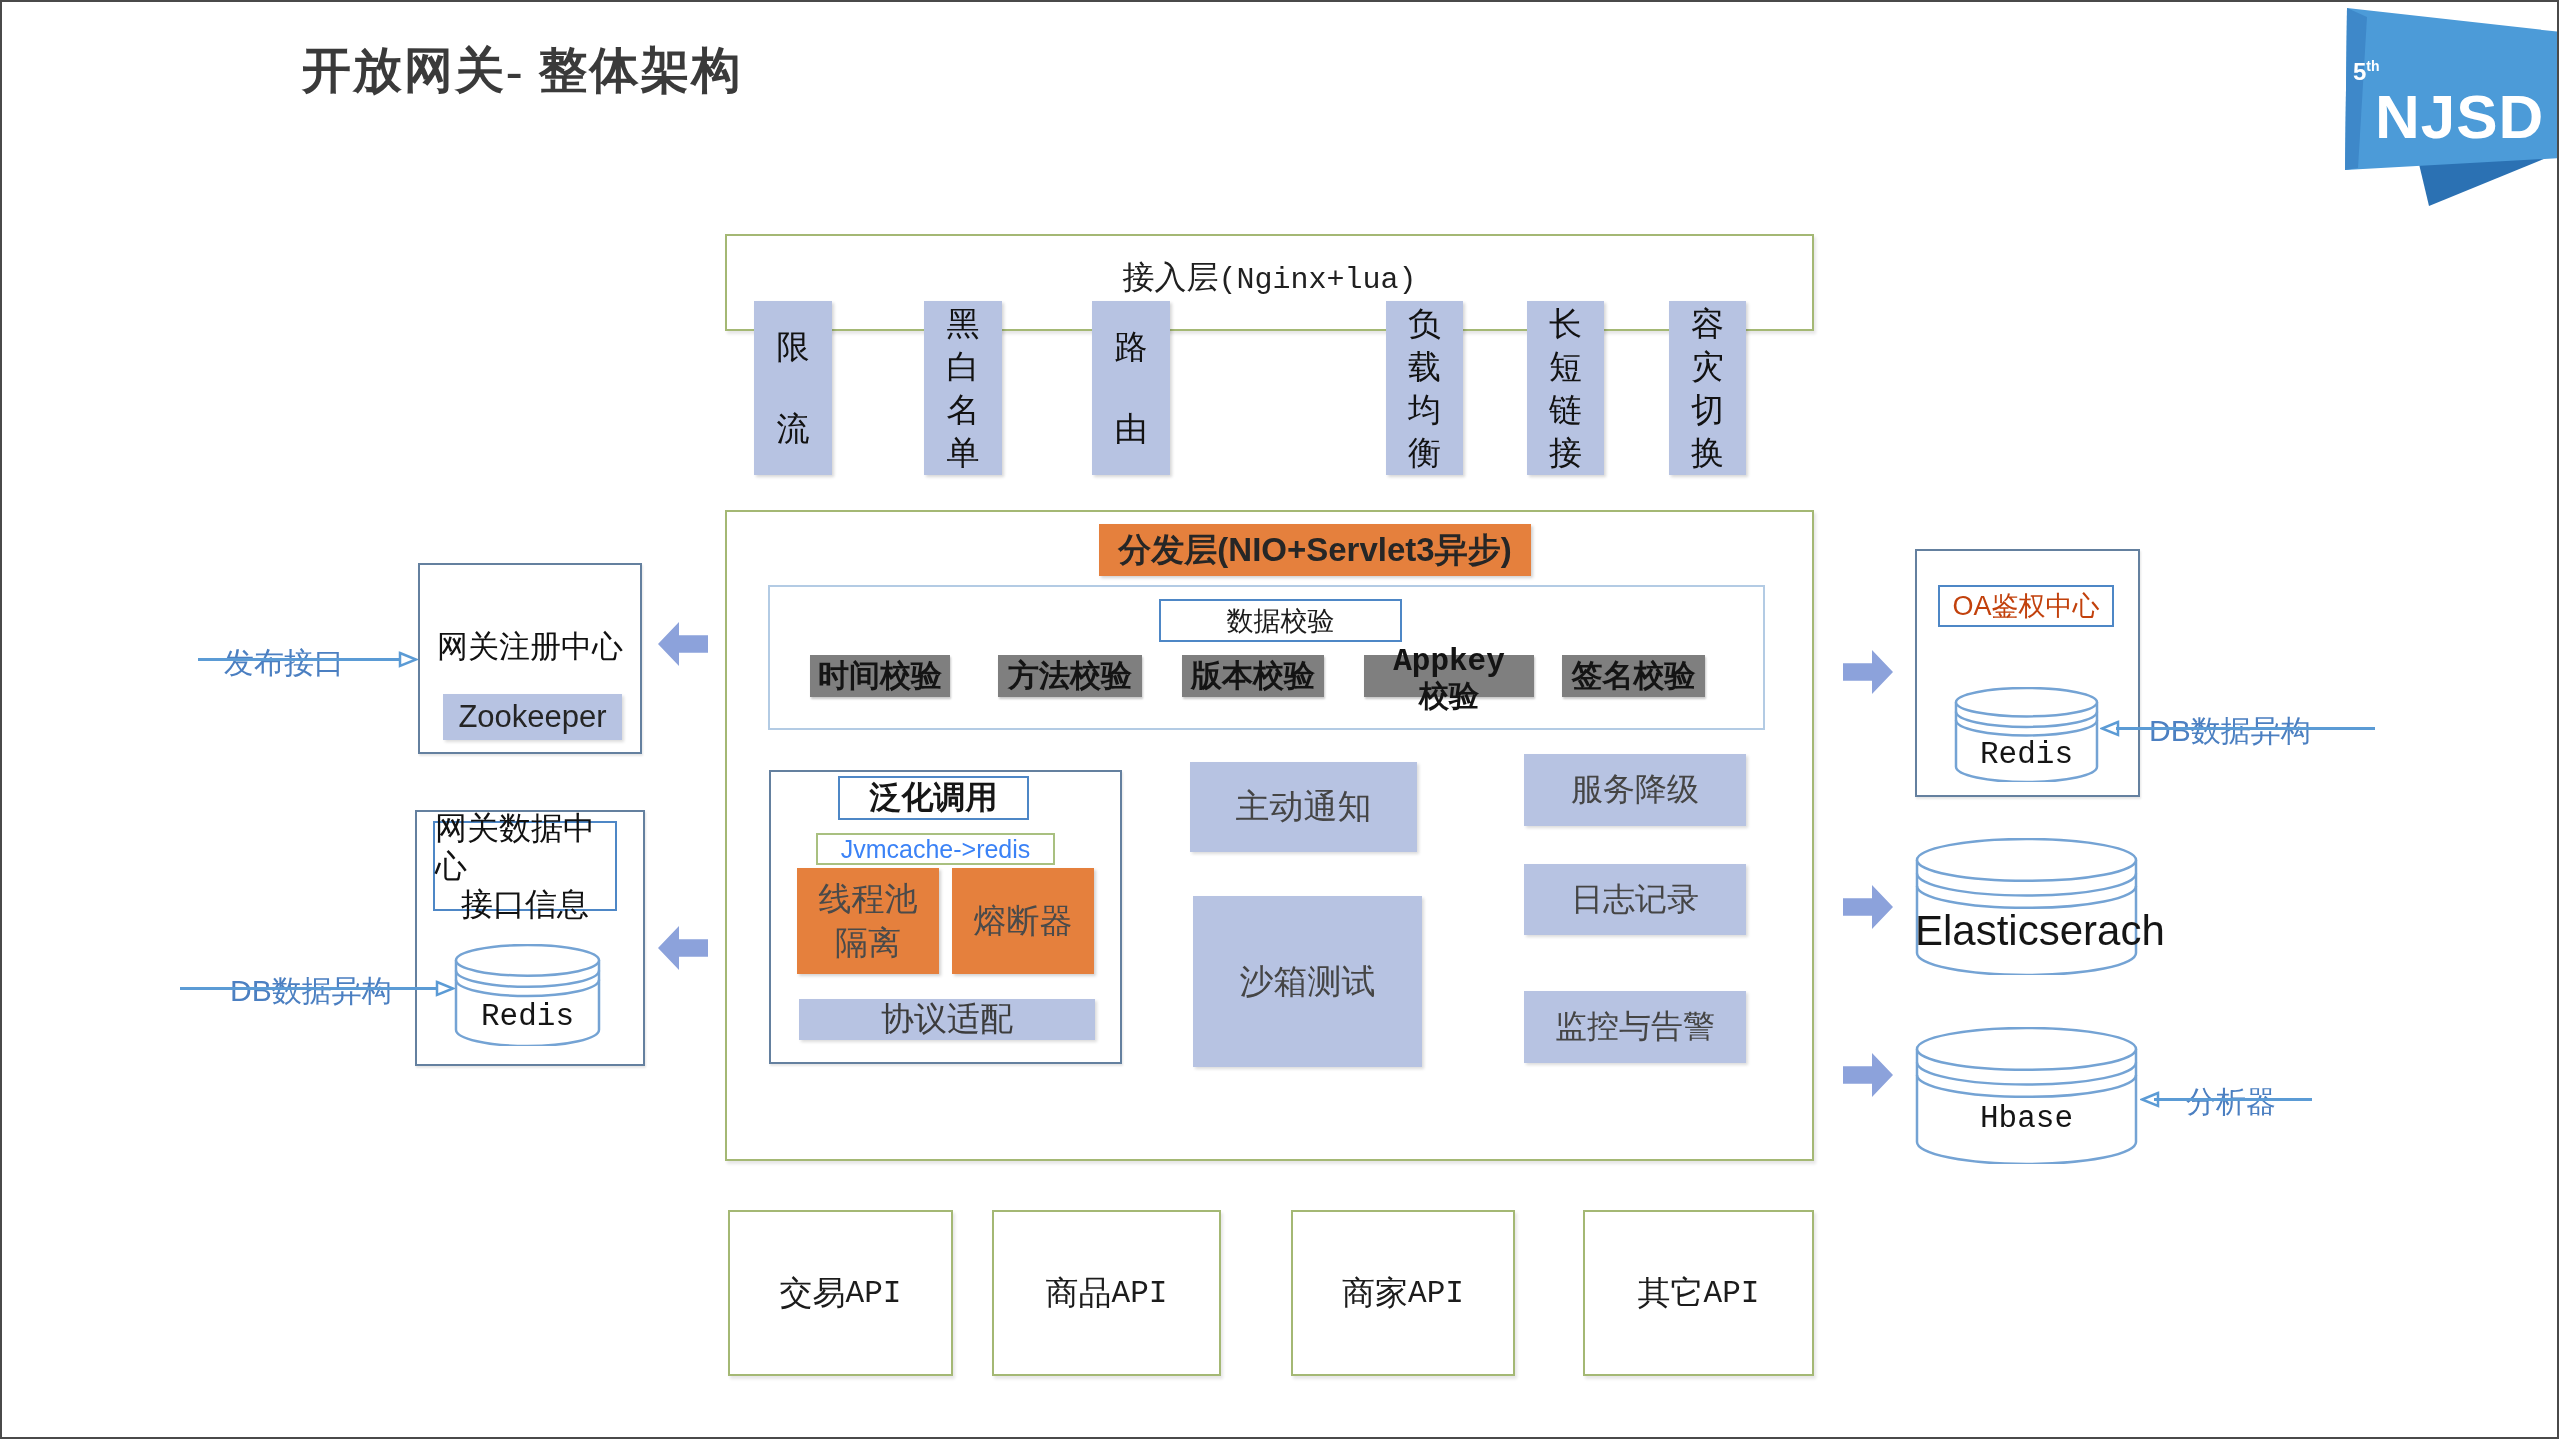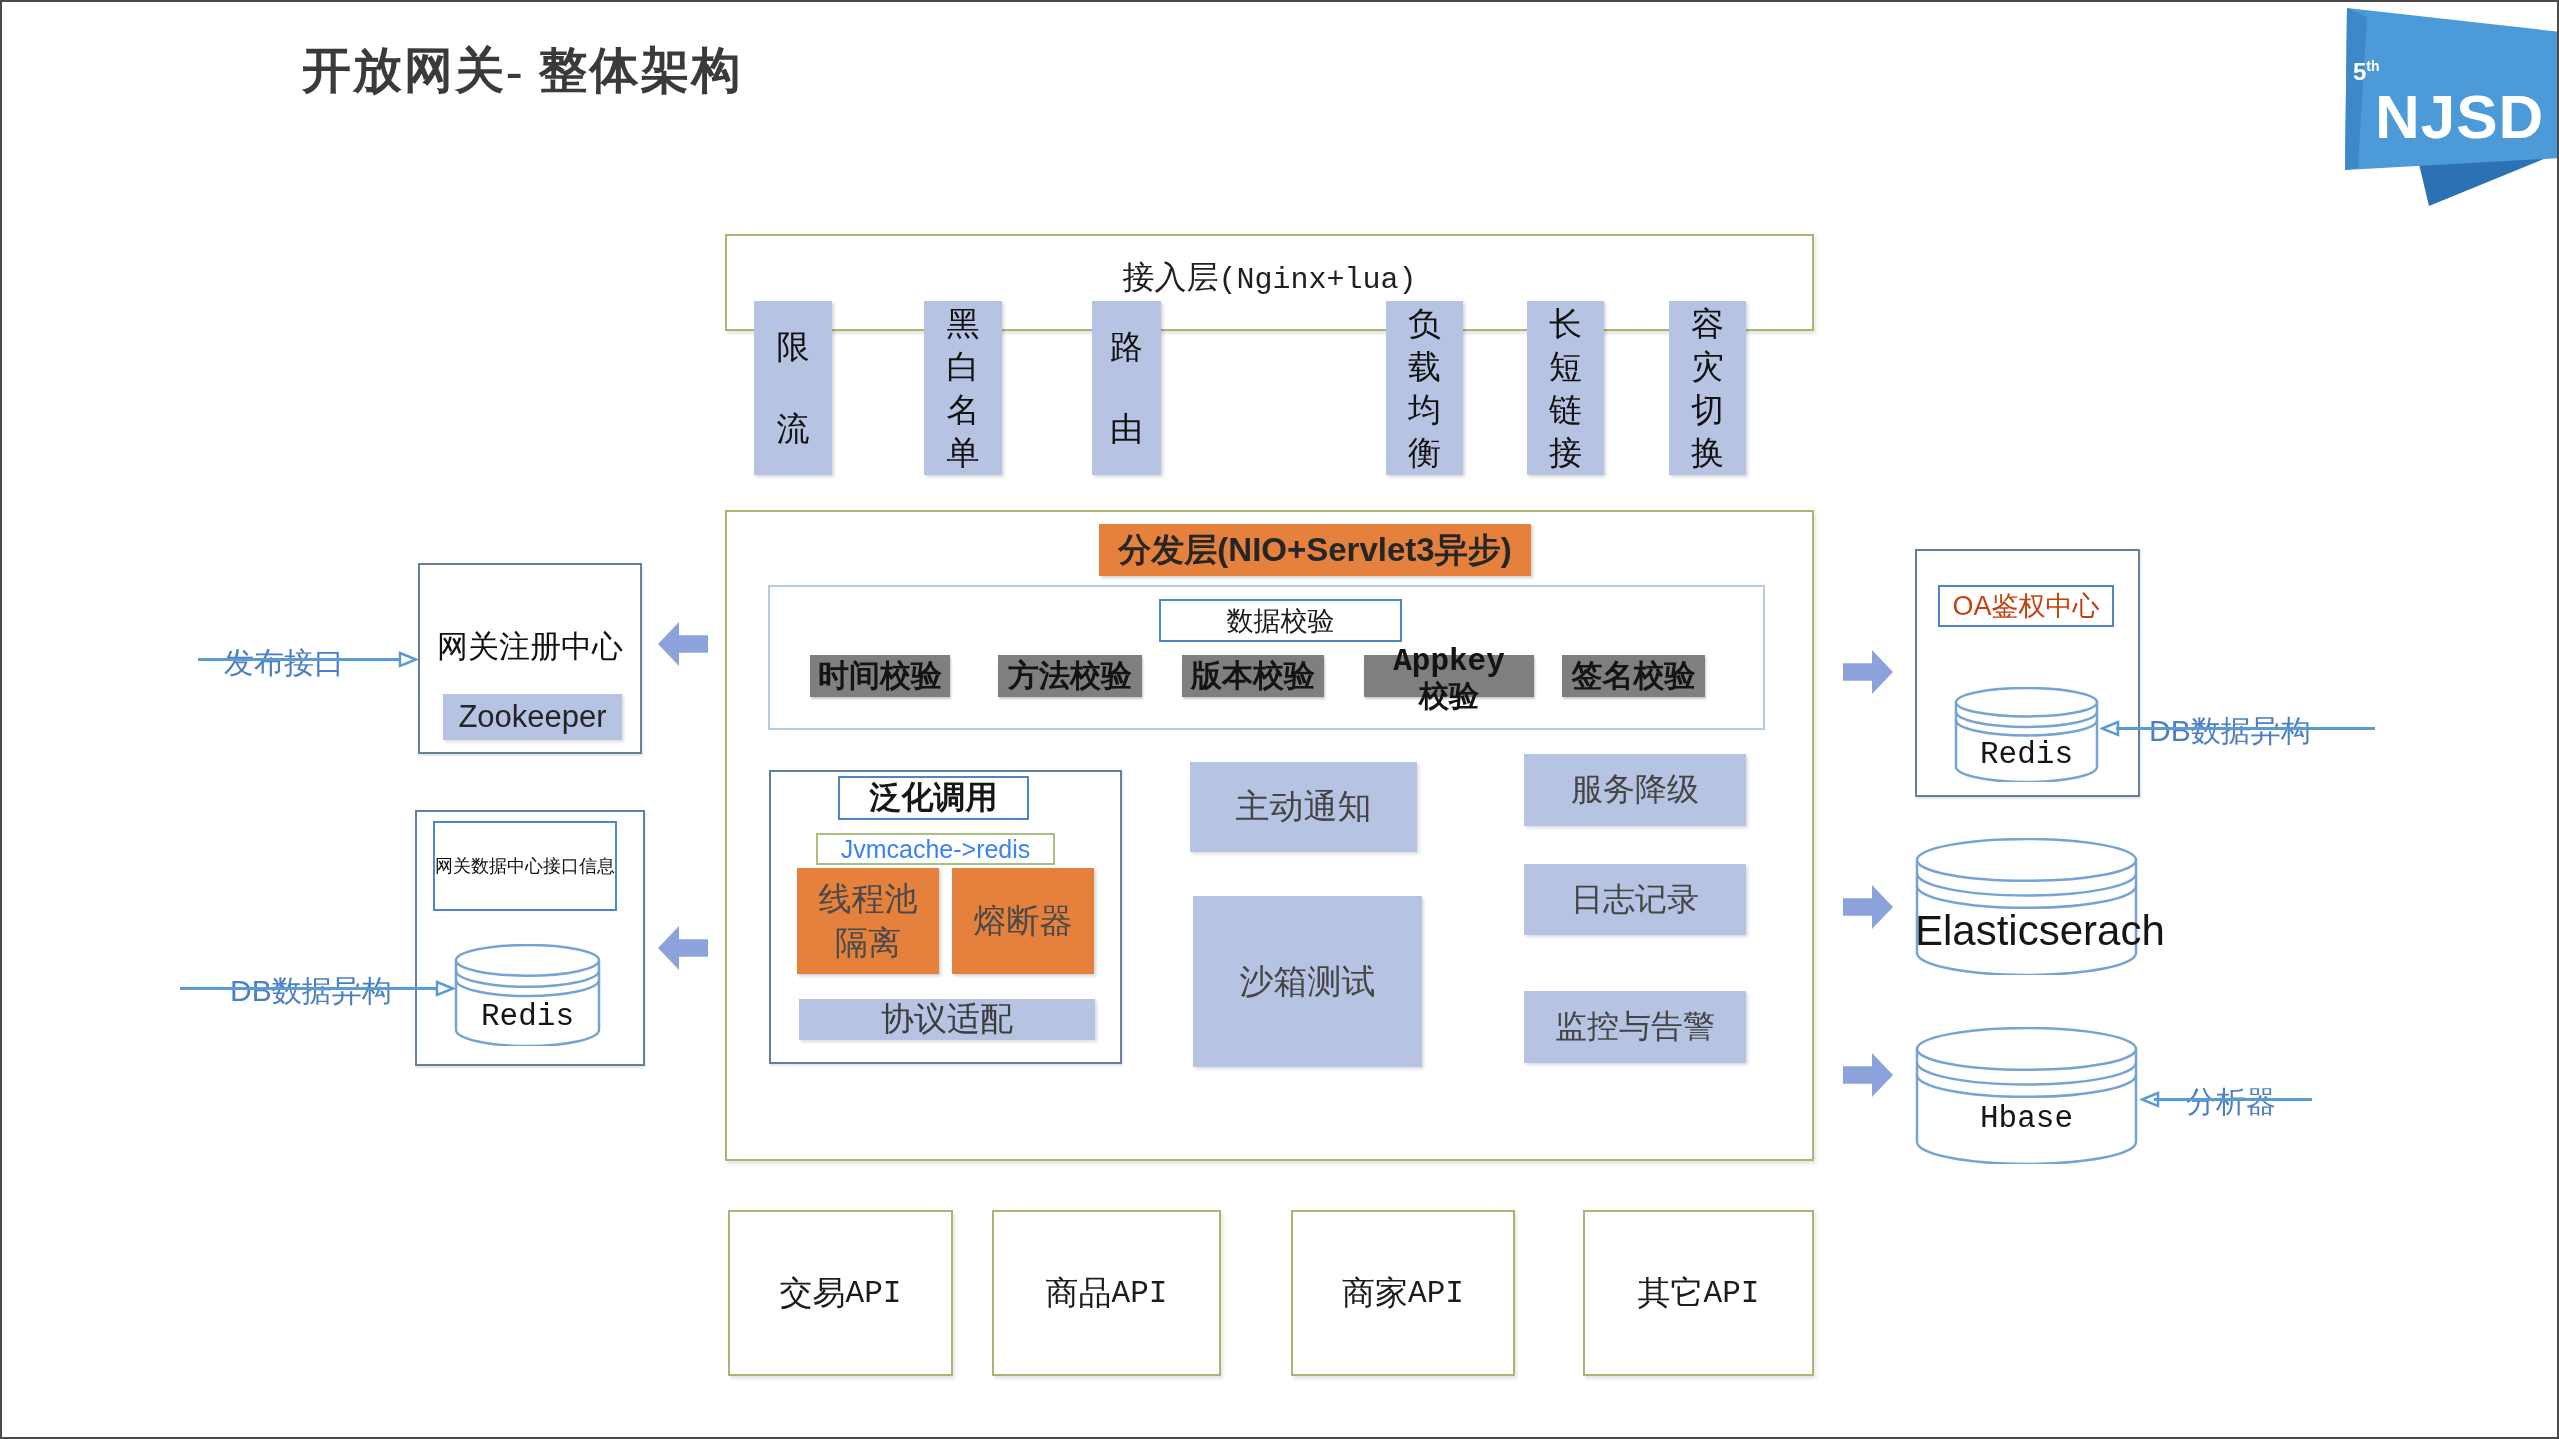--- a/index.html
+++ b/index.html
@@ -48,21 +48,21 @@
 <div class="abs green-box" style="left:723px;top:232px;width:1089px;height:97px;z-index:1"></div>
 <div class="abs" style="left:723px;top:254px;width:1089px;text-align:center;z-index:2">
   <span class="big-title-zh">接入层</span><span class="big-title-en">(Nginx+lua)</span>
 </div>
 <div class="abs bar" style="left:752px;top:299px;width:78px;height:174px">
     <div class="bar-t lh2">限流</div>
   </div>
 <div class="abs bar" style="left:922px;top:299px;width:78px;height:174px">
     <div class="bar-t lh4">黑白名单</div>
   </div>
-<div class="abs bar" style="left:1090px;top:299px;width:69px;height:174px">
+<div class="abs bar" style="left:1090px;top:299px;width:78px;height:174px">
     <div class="bar-t lh2">路由</div>
   </div>
 <div class="abs bar" style="left:1384px;top:299px;width:77px;height:174px">
     <div class="bar-t lh4">负载均衡</div>
   </div>
 <div class="abs bar" style="left:1525px;top:299px;width:77px;height:174px">
     <div class="bar-t lh4">长短链接</div>
   </div>
 <div class="abs bar" style="left:1667px;top:299px;width:77px;height:174px">
     <div class="bar-t lh4">容灾切换</div>
@@ -103,21 +103,21 @@
 <div class="abs peri flexc" style="left:1522px;top:862px;width:222px;height:71px;z-index:2;font-size:32px;color:#454545">日志记录</div>
 <div class="abs peri flexc" style="left:1522px;top:989px;width:222px;height:72px;z-index:2;font-size:32px;color:#454545">监控与告警</div>
 
 <div class="abs slate-box" style="left:416px;top:561px;width:224px;height:191px"></div>
 <div class="abs" style="left:416px;top:624px;width:224px;text-align:center;font-size:31px;color:#111;z-index:2">网关注册中心</div>
 <div class="abs peri flexc" style="left:441px;top:692px;width:179px;height:46px;z-index:2;font-size:31px;color:#252525">Zookeeper</div>
 <div class="abs arrow-l" style="left:656px;top:620px;width:50px;height:44px"></div>
 
 <div class="abs slate-box" style="left:413px;top:808px;width:230px;height:256px"></div>
 <div class="abs blue-box" style="left:431px;top:819px;width:184px;height:90px;z-index:2">
-  <div class="flexc" style="height:100%;flex-direction:row;line-height:38px;font-size:18px;color:#111">
+  <div class="flexc" style="height:100%;flex-direction:column;line-height:38px;font-size:32px;color:#111">
     <div>网关数据中心</div>
     <div>接口信息</div>
   </div>
 </div>
 <div class="abs cyl" style="left:452px;top:942px;width:147px;height:102px">
     <svg width="147" height="102" style="position:absolute;left:0;top:0">
        <path d="M2 16.32 V 85.68 A 71.5 16.32 0 0 0 145 85.68 V 16.32" fill="#fff" stroke="#74A3D4" stroke-width="2.5"></path>
        <path d="M2 26.520000000000003 A 71.5 16.32 0 0 0 145 26.520000000000003" fill="none" stroke="#74A3D4" stroke-width="2.5"></path>
       <path d="M2 35.7 A 71.5 16.32 0 0 0 145 35.7" fill="none" stroke="#74A3D4" stroke-width="2.5"></path>
        <ellipse cx="73.5" cy="16.32" rx="71.5" ry="15.32" fill="#fff" stroke="#74A3D4" stroke-width="2.5"></ellipse>

